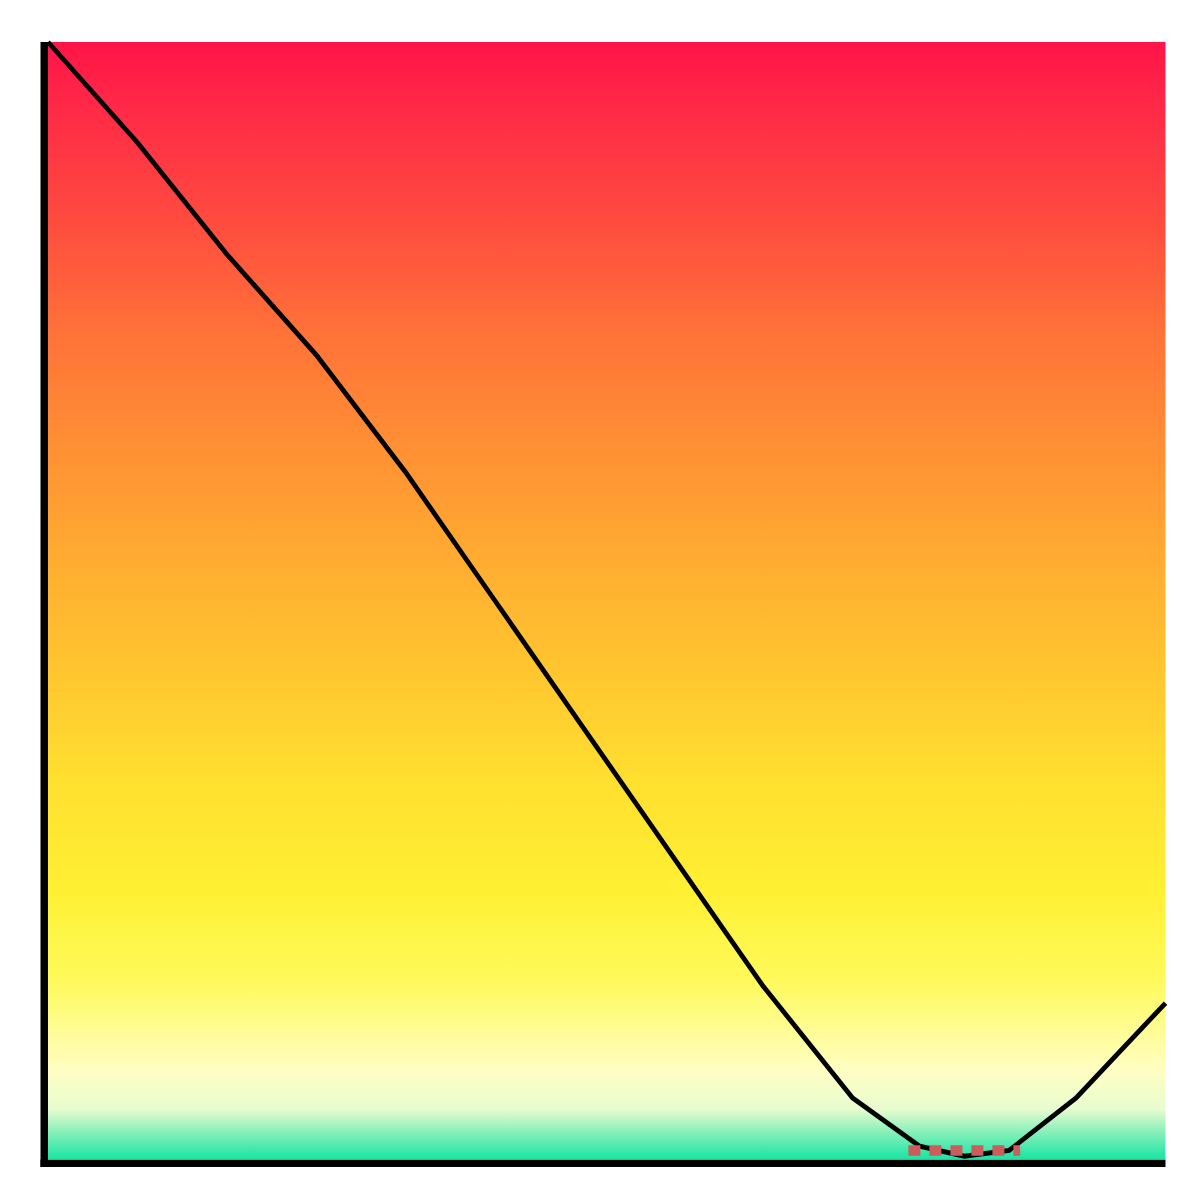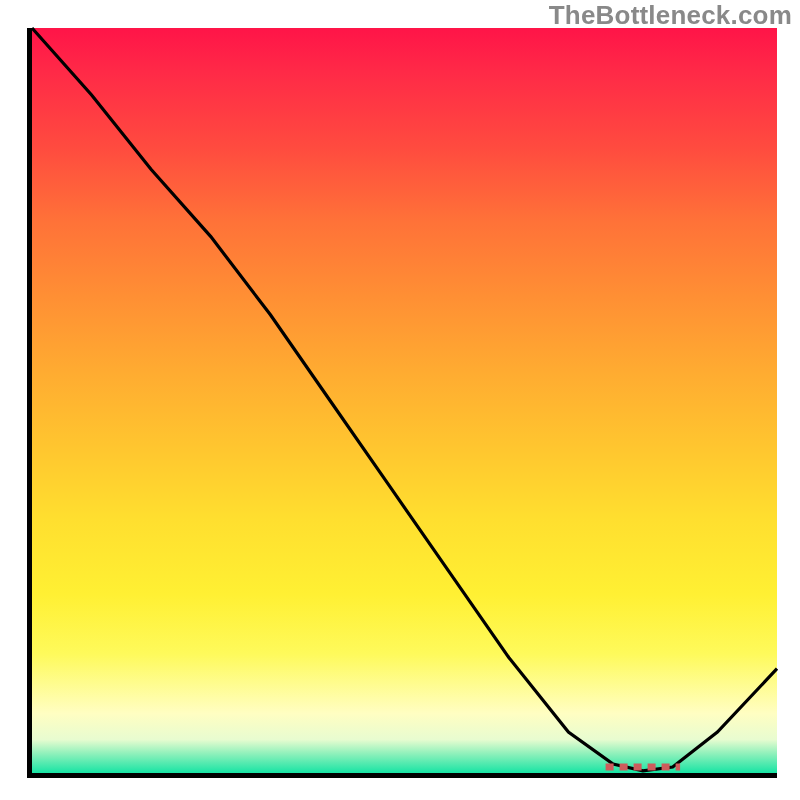--- a/index.html
+++ b/index.html
@@ -78,21 +78,20 @@
     stroke: #cd5c5c;
     stroke-width: 7;
     stroke-dasharray: 8 6;
     stroke-linecap: butt;
   }
 </style>
 </head>
 <body>
 
 <div class="container">
-  <div class="watermark">TheBottleneck.com</div>
 
   <div class="plot-frame">
     <div class="gradient"></div>
 
     <svg class="curve" viewBox="0 0 745 745" preserveAspectRatio="none">
       <path class="curve-path" d="M0.0 0.0 L59.6 67.0 L119.2 141.5 L178.8 208.6 L238.4 286.8 L298.0 372.5 L357.6 458.2 L417.2 543.9 L476.8 629.5 L536.4 704.0 L581.1 736.1 L610.9 742.8 L640.7 739.0 L685.4 704.0 L745.0 640.7"></path>
       <path class="curve-dash" d="M573.6 739.0 L648.1 739.0"></path>
     </svg>
   </div>
 </div>

